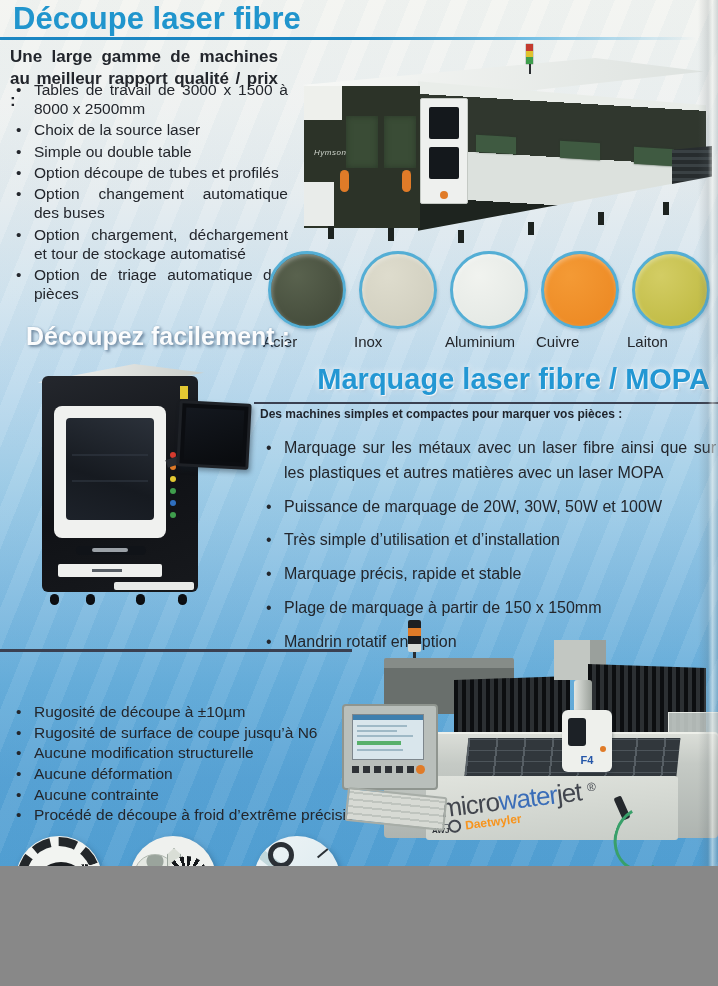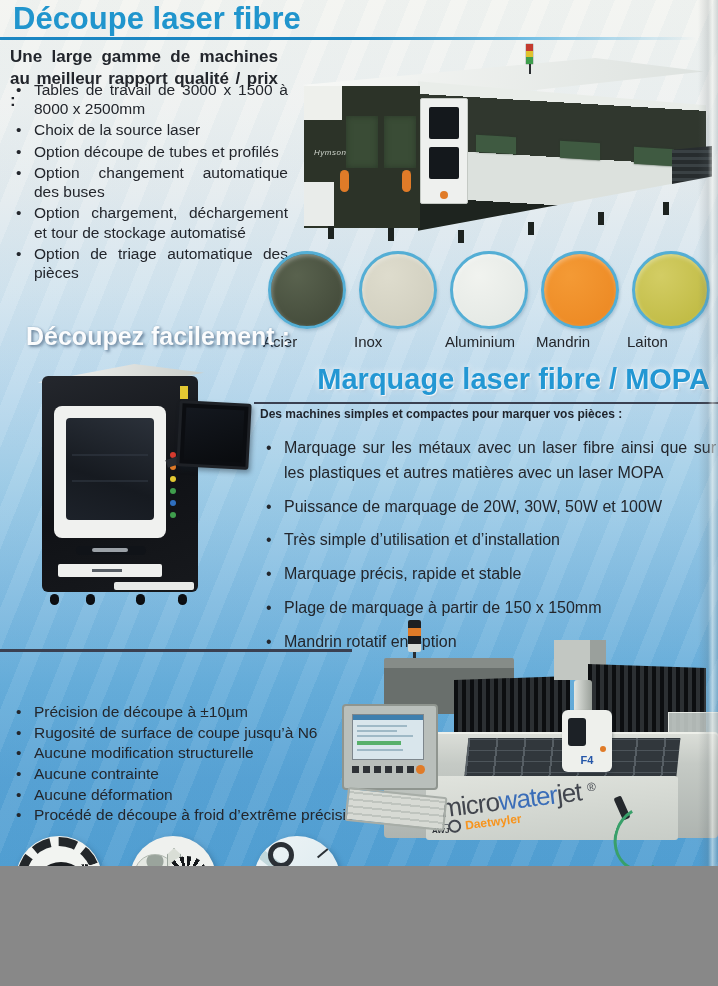--- a/index.html
+++ b/index.html
@@ -213,20 +213,21 @@
 
 <div class="page">
 
   <h1 class="title1">Découpe laser fibre</h1>
   <div class="rule1"></div>
 
   <p class="intro1">Une large gamme de machines au meilleur rapport qualité / prix :</p>
   <ul class="blist list1">
       <li>Tables de travail de 3000 x 1500 à 8000 x 2500mm</li>
       <li>Choix de la source laser</li>
+      <li>Simple ou double table</li>
       <li>Option découpe de tubes et profilés</li>
       <li>Option changement automatique des buses</li>
       <li>Option chargement, déchargement et tour de stockage automatisé</li>
       <li>Option de triage automatique des pièces</li>
     </ul>
 
   <div class="machine1">
     <div class="m1-roof"></div>
     <div class="m1-side">
       <div class="m1-side-inner"></div>
@@ -269,21 +270,21 @@
       <div class="mat">
         <div class="mat-circle" style="background: radial-gradient(circle at 36% 30%, rgb(222, 220, 205), rgb(206, 204, 188));"></div>
         <div class="mat-label">Inox</div>
       </div>
       <div class="mat">
         <div class="mat-circle" style="background: radial-gradient(circle at 36% 30%, rgb(241, 243, 239), rgb(225, 230, 226));"></div>
         <div class="mat-label">Aluminium</div>
       </div>
       <div class="mat">
         <div class="mat-circle" style="background: radial-gradient(circle at 36% 30%, rgb(244, 154, 53), rgb(235, 134, 32));"></div>
-        <div class="mat-label">Mandrin</div>
+        <div class="mat-label">Cuivre</div>
       </div>
       <div class="mat">
         <div class="mat-circle" style="background: radial-gradient(circle at 36% 30%, rgb(211, 205, 100), rgb(188, 183, 61));"></div>
         <div class="mat-label">Laiton</div>
       </div>
     </div>
   <div class="tagline">Découpez facilement :</div>
 
   <h2 class="title2">Marquage laser fibre / MOPA</h2>
   <div class="rule2"></div>
@@ -329,25 +330,25 @@
     <div class="m2-feet">
       <span style="left:22px;"></span>
         <span style="left:58px;"></span>
       <span style="left:108px;"></span>
         <span style="left:150px;"></span>
     </div>
   </div>
 
   <div class="rule3"></div>
   <ul class="blist list3">
-      <li>Précision de découpe à ±10µm</li>
+      <li>Rugosité de découpe à ±10µm</li>
       <li>Rugosité de surface de coupe jusqu’à N6</li>
       <li>Aucune modification structurelle</li>
+      <li>Aucune déformation</li>
       <li>Aucune contrainte</li>
-      <li>Aucune déformation</li>
       <li>Procédé de découpe à froid d’extrême précision</li>
     </ul>
 
   <div class="machine3">
     <div class="m3-tower"></div>
     <div class="m3-towerpole"></div>
     <div class="m3-rear"></div>
     <div class="m3-bellowsL"></div>
     <div class="m3-cube"></div>
     <div class="m3-bellowsR"></div>

